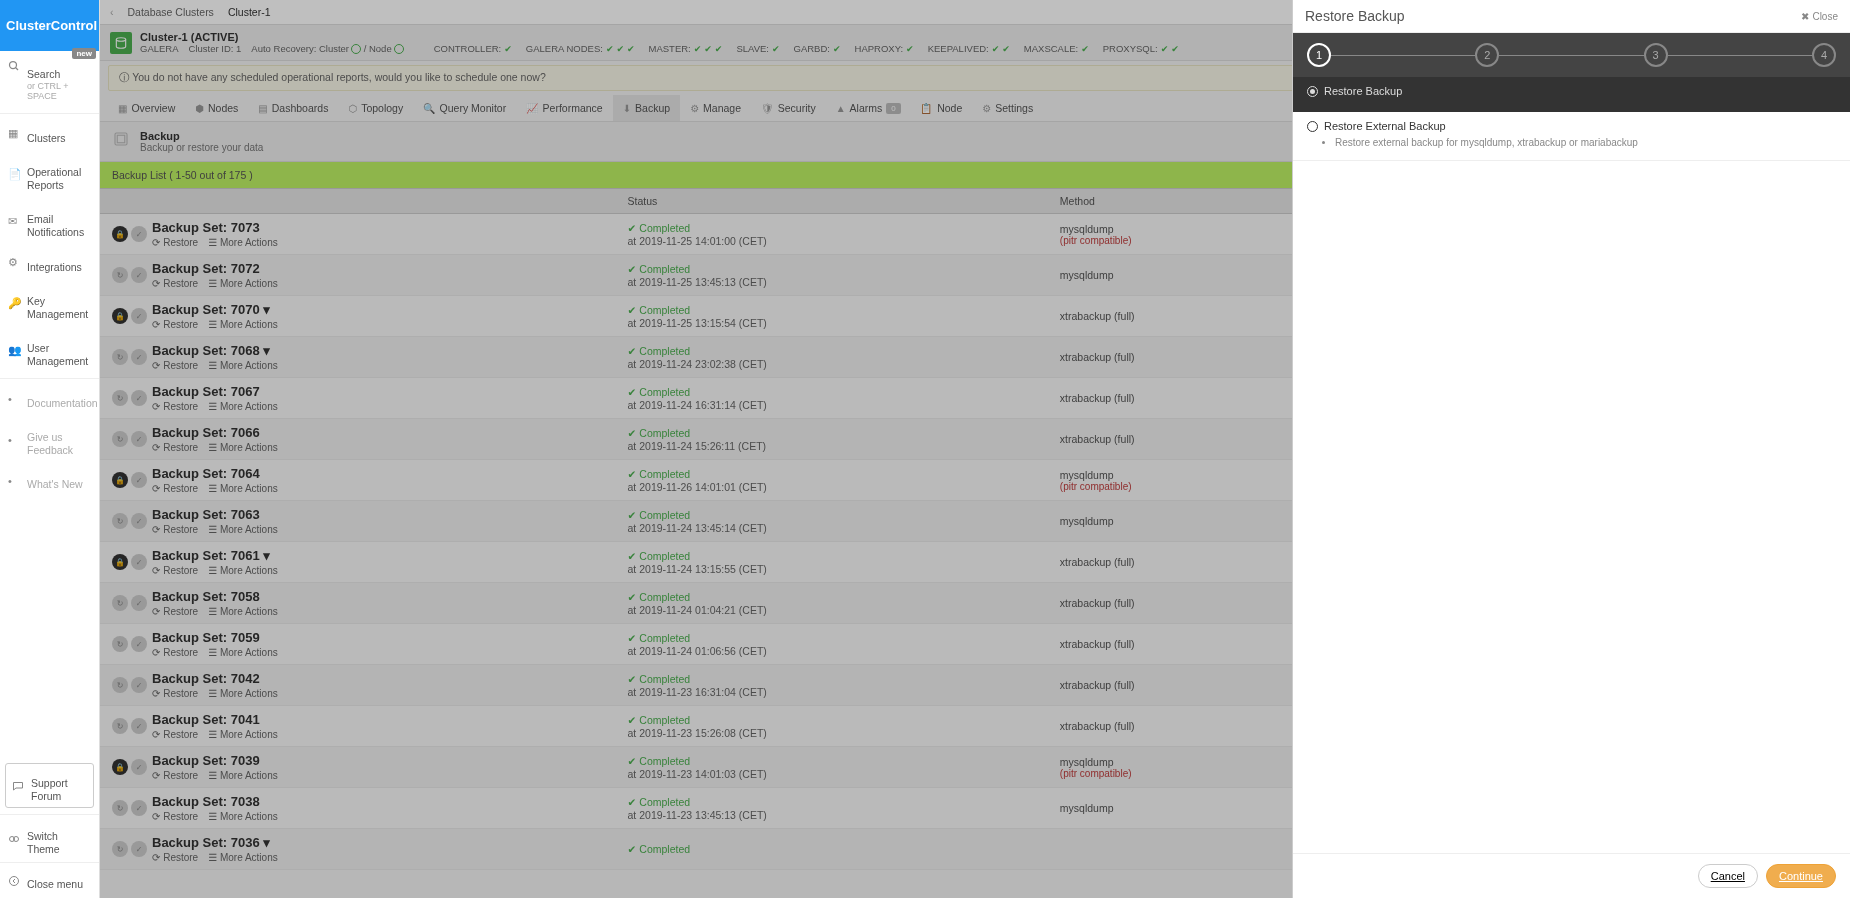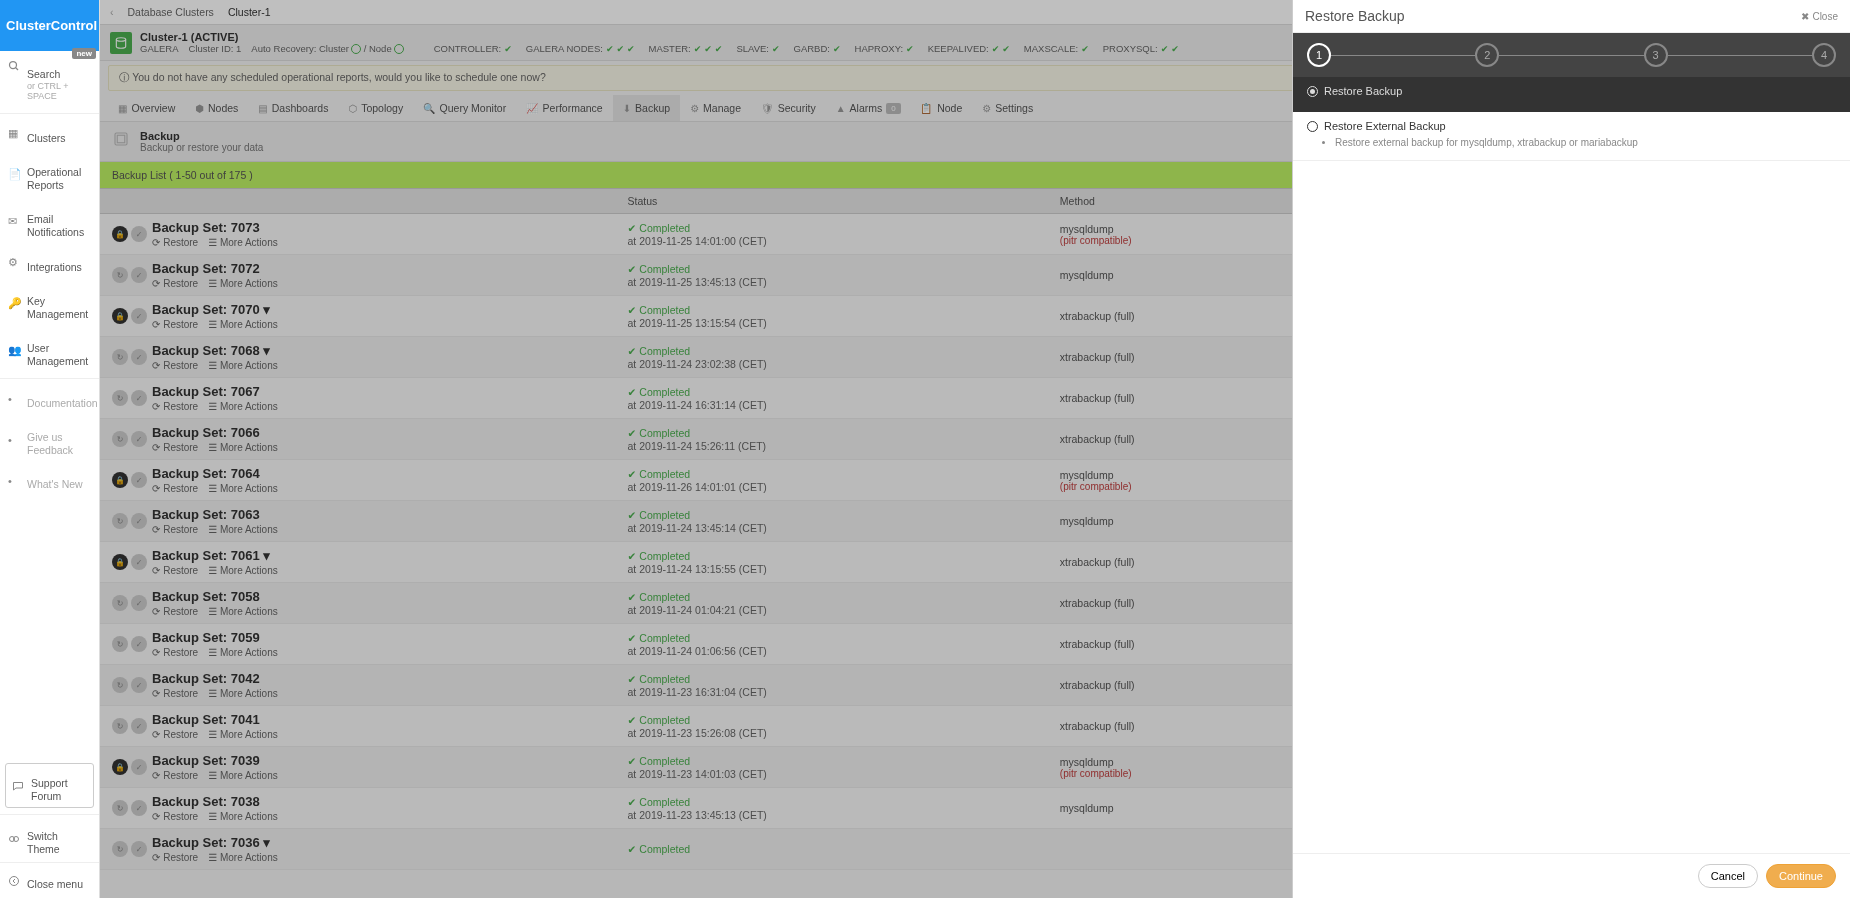--- a/index.html
+++ b/index.html
@@ -93,21 +93,21 @@
 .option-block.light { background: #fff; color: #333; border-bottom: 1px solid #eee; }
 .opt-head { display: flex; align-items: center; gap: 6px; font-size: 11px; margin-bottom: 5px; }
 .opt-head .radio { width: 11px; height: 11px; border: 1.5px solid currentColor; border-radius: 50%; display: inline-flex; align-items: center; justify-content: center; }
 .opt-head .radio.checked::after { content: ''; width: 5px; height: 5px; background: currentColor; border-radius: 50%; }
 .opt-list { list-style: disc; padding-left: 28px; font-size: 10px; color: #bbb; }
 .opt-list li { margin: 2px 0; }
 .option-block.light .opt-list { color: #888; }
 .opt-list .newb { background: #888; color: #fff; font-size: 8px; padding: 0 3px; border-radius: 2px; margin-left: 3px; }
 
 .drawer-foot { margin-top: auto; padding: 10px 14px; display: flex; justify-content: flex-end; gap: 8px; border-top: 1px solid #eee; }
-.btn { padding: 5px 12px; font-size: 11px; border: 1px solid #ccc; background: #fff; border-radius: 12px; cursor: pointer; }
+.btn { padding: 5px 12px; font-size: 11px; border: 1px solid #ccc; background: #fff; border-radius: 12px; cursor: pointer; text-decoration: underline; }
 .btn.primary { background: #f0ad4e; border-color: #eea236; color: #fff; }
 
 svg { display: block; }
 </style>
 </head>
 <body>
 
 <div class="app">
 
   <div class="sidebar">

